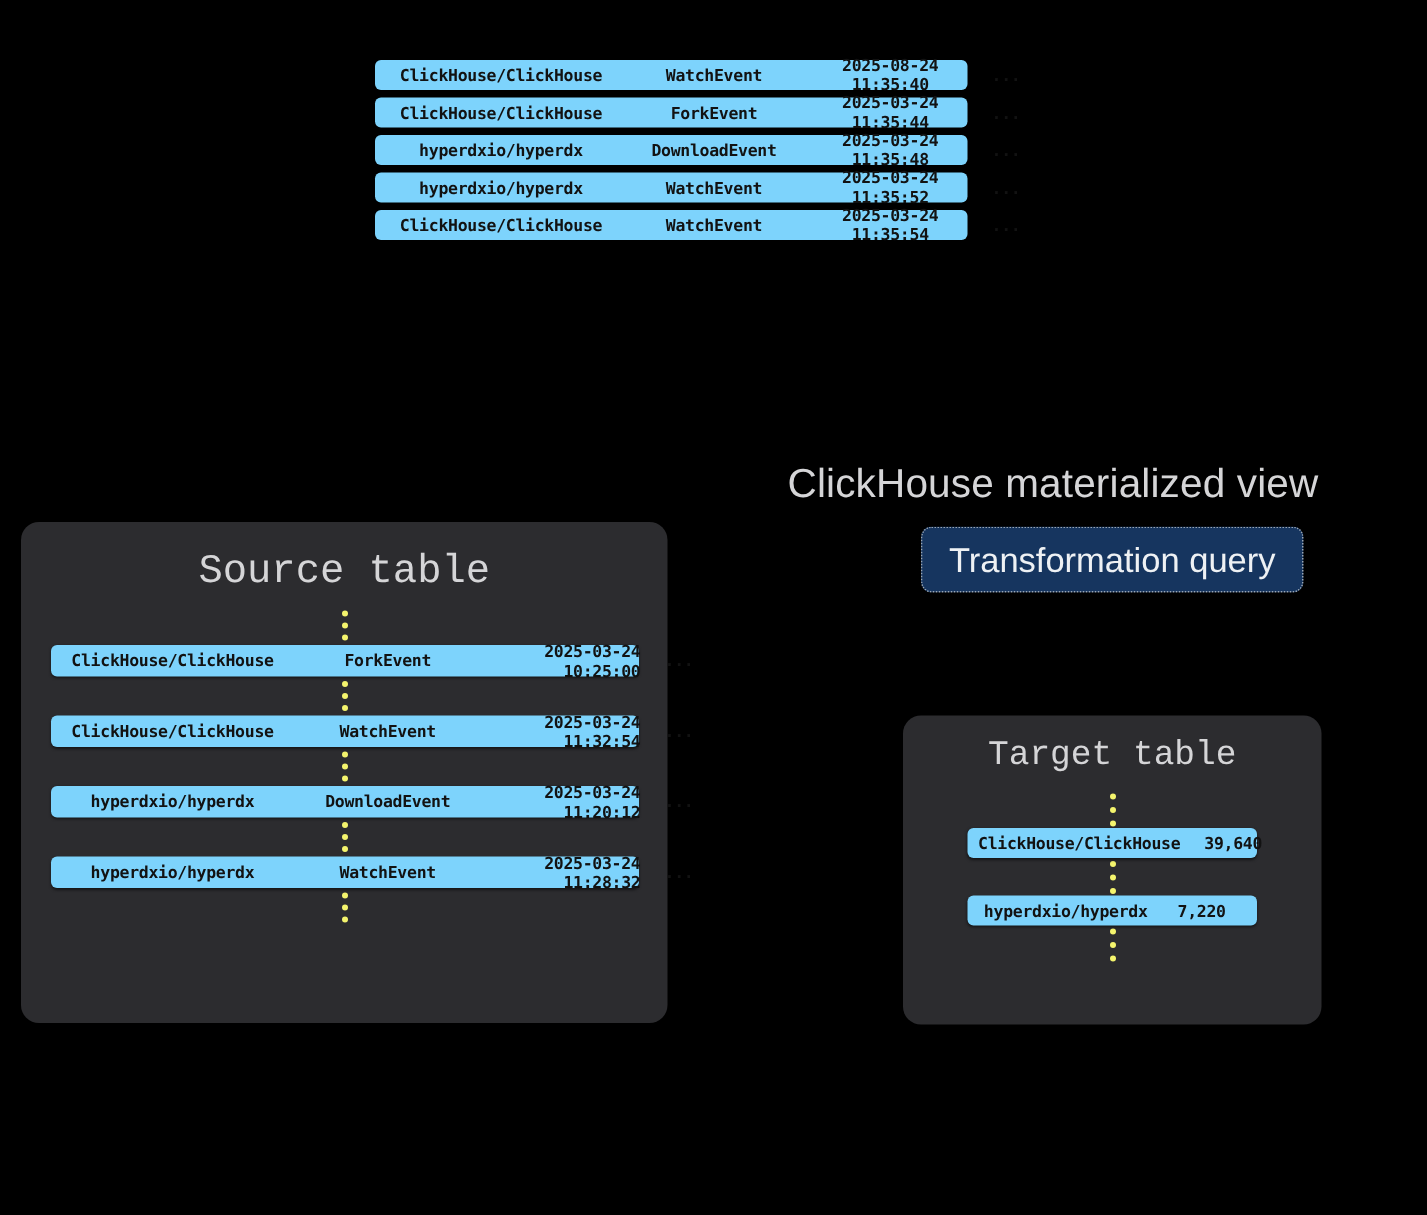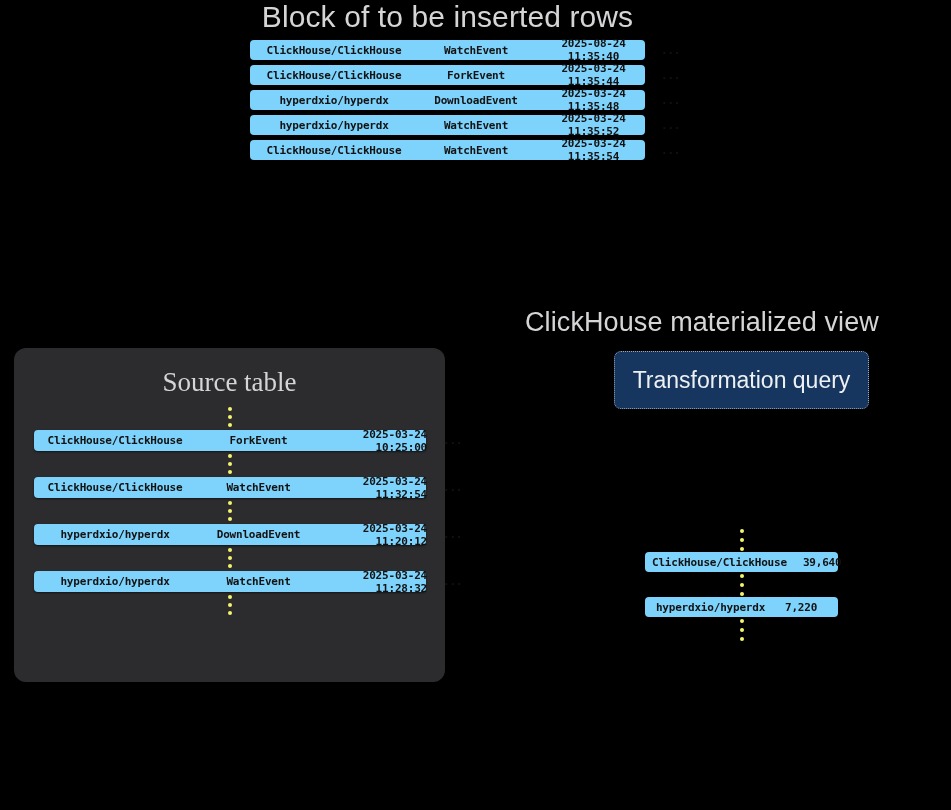--- a/index.html
+++ b/index.html
@@ -84,21 +84,21 @@
   
   .panel {
     position: absolute;
     background: #2c2c2f;
     border-radius: 12px;
     box-shadow: 0 2px 8px rgba(0,0,0,0.6);
   }
   .panel-title {
     text-align: center;
     color: #d5d5d7;
-    font-family: Liberation Serif, serif;
+    font-family: Liberation Mono, monospace;
     font-weight: 400;
     white-space: nowrap;
   }
 
   #source-panel {
     left: 14px;
     top: 348px;
     width: 431px;
     height: 334px;
   }
@@ -171,41 +171,40 @@
   }
   #target-rows .c-repo { flex: 1 1 auto; text-align: center; }
   #target-rows .c-val  { flex: 0 0 46px; }
 
   
   #transformation-query {
     position: absolute;
     left: 614px;
     top: 351px;
     width: 255px;
-    height: 58px;
+    height: 44px;
     background: #16355f;
     border: 1px dotted #9aa6b4;
     border-radius: 7px;
     box-sizing: border-box;
     display: flex;
     align-items: center;
     justify-content: center;
     color: #eef1f4;
     font-size: 23px;
     font-family: "Liberation Sans", sans-serif;
     white-space: nowrap;
     box-shadow: 0 2px 6px rgba(0,0,0,0.55);
   }
 </style>
 </head>
 <body>
 
 <div class="stage">
 
-  <div class="heading" id="block-title">Block of to be inserted rows</div>
 
   <div id="insert-block">
     <div class="row">
       <span class="c-repo">ClickHouse/ClickHouse</span>
       <span class="c-event">WatchEvent</span>
       <span class="c-time">2025-08-24 11:35:40</span>
       <span class="c-more">...</span>
     </div>
     <div class="row">
       <span class="c-repo">ClickHouse/ClickHouse</span>
@@ -288,20 +287,23 @@
         <i></i>
       </div>
   </div>
 
   <div class="heading" id="imv-title">ClickHouse materialized view</div>
 
   <div id="transformation-query">
     <span>Transformation query</span>
   </div>
 
+  <div class="panel" id="target-panel">
+    <div class="panel-title">Target table</div>
+  </div>
 
   <div id="target-rows">
     <div class="vdots">
         <i></i>
         <i></i>
         <i></i>
       </div>
     <div class="row">
       <span class="c-repo">ClickHouse/ClickHouse</span>
       <span class="c-val">39,640</span>

